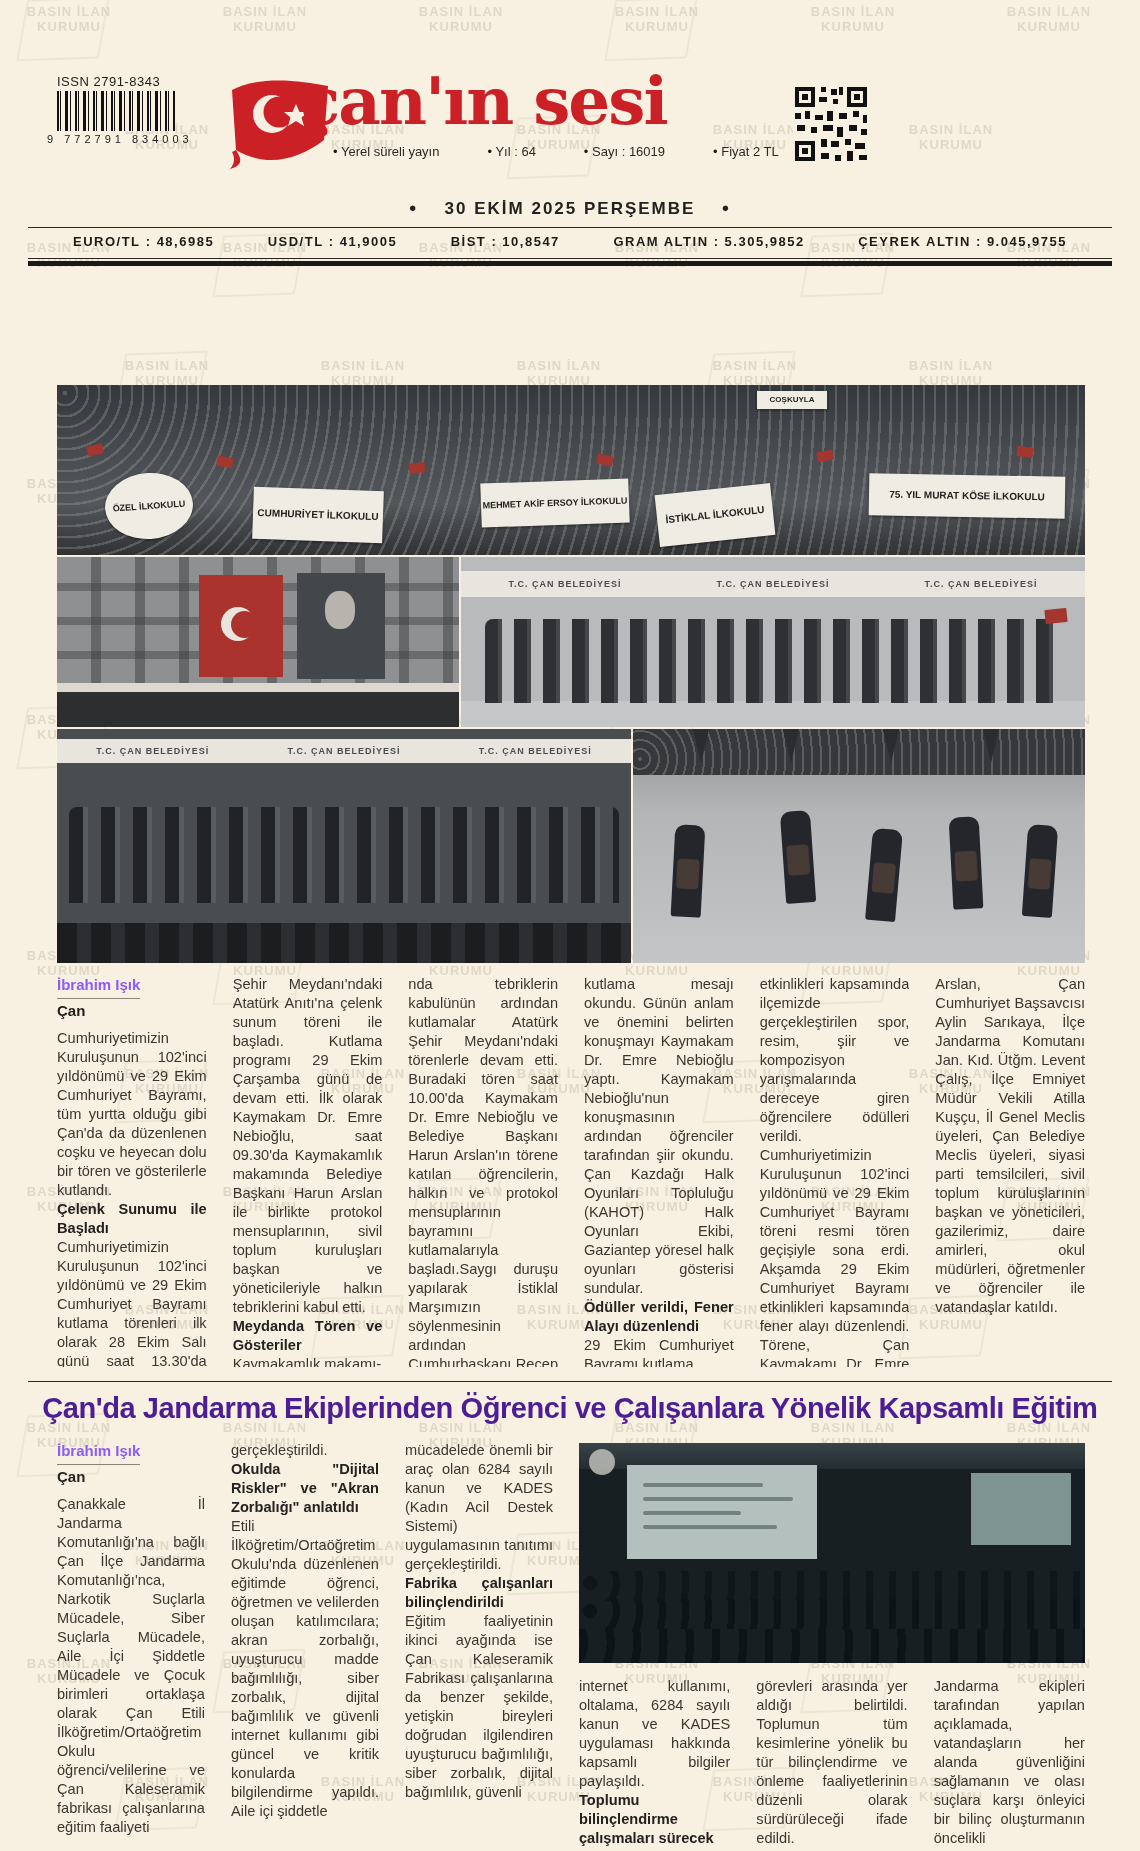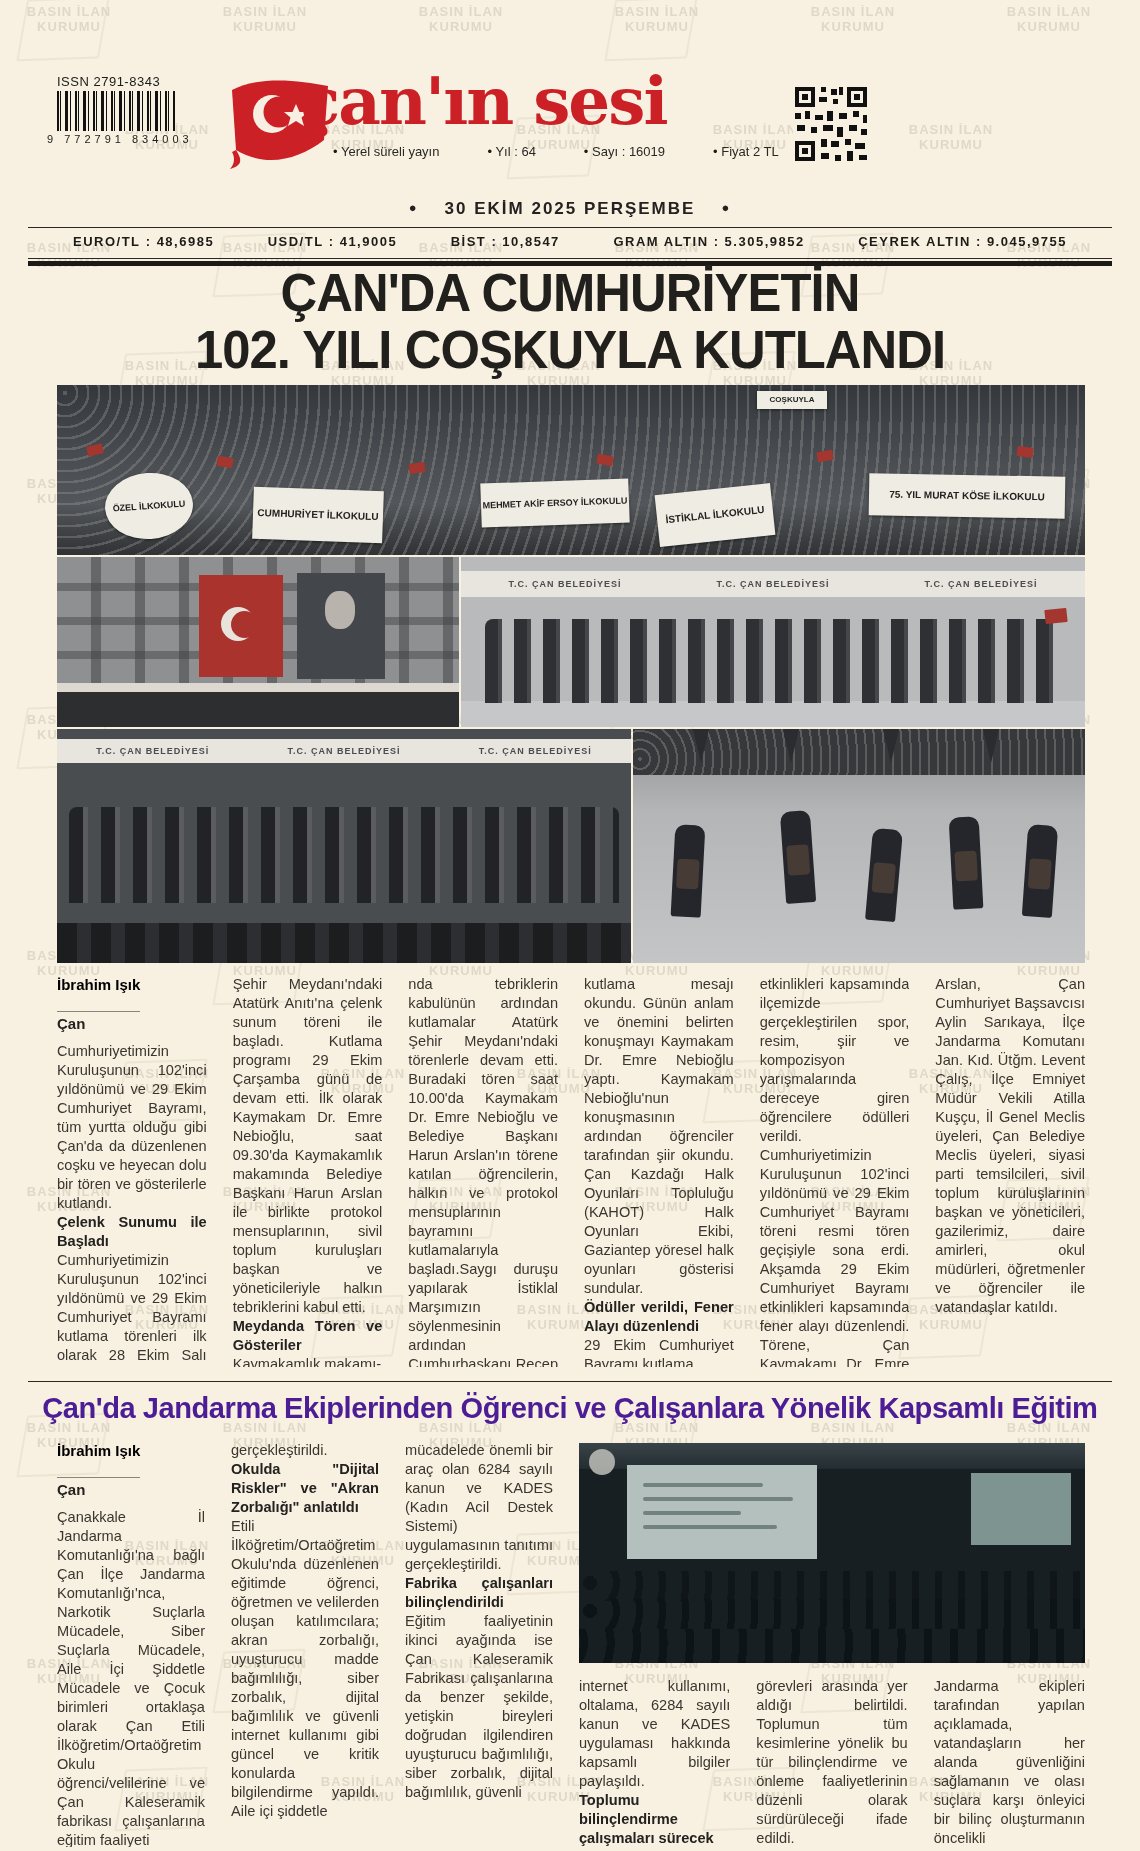--- a/index.html
+++ b/index.html
@@ -88,22 +88,22 @@
   .dancer::before{content:"";position:absolute;left:7px;top:-14px;width:16px;height:16px;
      border-radius:50%;background:#6e6архи660;}
   .dancer::after{content:"";position:absolute;left:4px;top:34px;width:22px;height:30px;
      border-radius:4px;background:#4d4038;opacity:.85;}
   
   .cols{position:absolute;left:57px;width:1028px;display:flex;gap:26px;z-index:3;}
   .a1cols{top:975px;height:392px;}
   .ncol{flex:1 1 0;min-width:0;text-align:justify;font-size:14.6px;line-height:19px;
         color:#3a362f;overflow:hidden;}
   .byline{margin-bottom:9px;}
-  .byline .bn{display:inline-block;font-size:15px;font-weight:bold;color:#000000;
-     border-bottom:1.5px solid #8a857a;padding-bottom:17px;}
+  .byline .bn{display:inline-block;font-size:15px;font-weight:bold;color:#8b5cf6;
+     border-bottom:1.5px solid #8a857a;padding-bottom:4px;}
   .byline .bp{font-size:15px;font-weight:bold;color:#242220;margin-top:2px;}
   .subhead{font-weight:bold;color:#242220;text-align:justify;}
   
   .rule-c{top:1381px;border-top:1.5px solid #2a2825;}
   .h2{position:absolute;left:0;right:0;top:1391px;z-index:3;text-align:center;font-weight:bold;
       color:#4c1d95;font-size:30px;letter-spacing:-.5px;}
   .h2 span{display:inline-block;transform:scaleX(.97);}
   .a2wrap{position:absolute;left:57px;top:1441px;width:1028px;height:406px;z-index:3;}
   .a2left{position:absolute;left:0;top:0;width:496px;height:406px;display:flex;gap:26px;}
   .a2right{position:absolute;left:522px;top:0;width:506px;height:406px;}
@@ -574,24 +574,20 @@
   <div class="rule rule-a"></div>
   <div class="ticker">
     <span class="ti"><b>EURO/TL</b><span class="tv">48,6985</span></span>
     <span class="ti"><b>USD/TL</b><span class="tv">41,9005</span></span>
     <span class="ti"><b>BİST</b><span class="tv">10,8547</span></span>
     <span class="ti"><b>GRAM ALTIN</b><span class="tv">5.305,9852</span></span>
     <span class="ti"><b>ÇEYREK ALTIN</b><span class="tv">9.045,9755</span></span>
   </div>
   <div class="rule rule-b"></div>
 
-  <div class="h1">
-    <span>ÇAN'DA CUMHURİYETİN</span><br>
-    <span>102. YILI COŞKUYLA KUTLANDI</span>
-  </div>
 
   <div class="montage">
     <div class="band bandA">
       <div class="chip" style="left:700px;top:6px;width:70px;height:18px;font-size:8px;">COŞKUYLA</div>
       <div class="chip" style="left:48px;top:88px;width:88px;height:66px;font-size:9px;border-radius:50%;transform:rotate(-4deg);">ÖZEL İLKOKULU</div>
       <div class="chip" style="left:196px;top:104px;width:130px;height:52px;font-size:10px;transform:rotate(2deg);">CUMHURİYET İLKOKULU</div>
       <div class="chip" style="left:424px;top:96px;width:148px;height:44px;font-size:9px;transform:rotate(-2deg);">MEHMET AKİF ERSOY İLKOKULU</div>
       <div class="chip" style="left:600px;top:104px;width:116px;height:52px;font-size:10px;transform:rotate(-6deg);">İSTİKLAL İLKOKULU</div>
       <div class="chip" style="left:812px;top:90px;width:196px;height:42px;font-size:10px;transform:rotate(1deg);">75. YIL MURAT KÖSE İLKOKULU</div>
       <div class="flagspeck" style="left:30px;top:60px;transform:rotate(-14deg);"></div>

